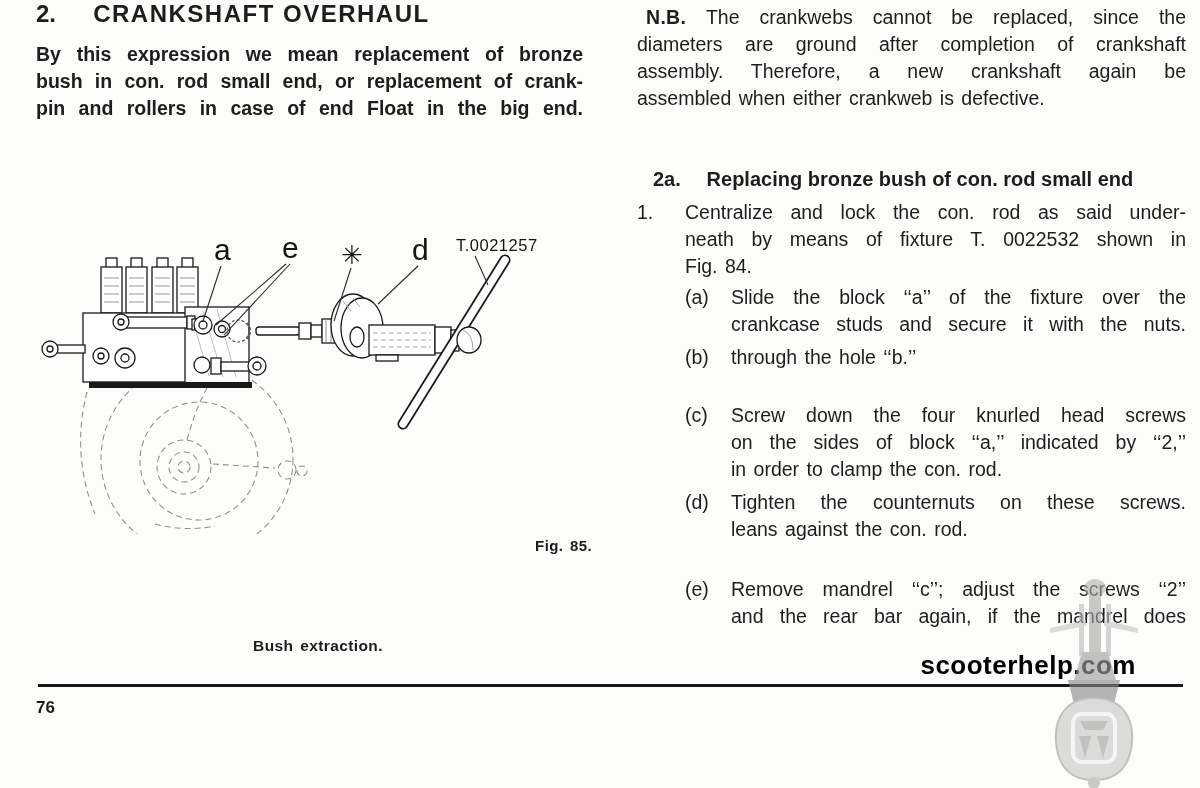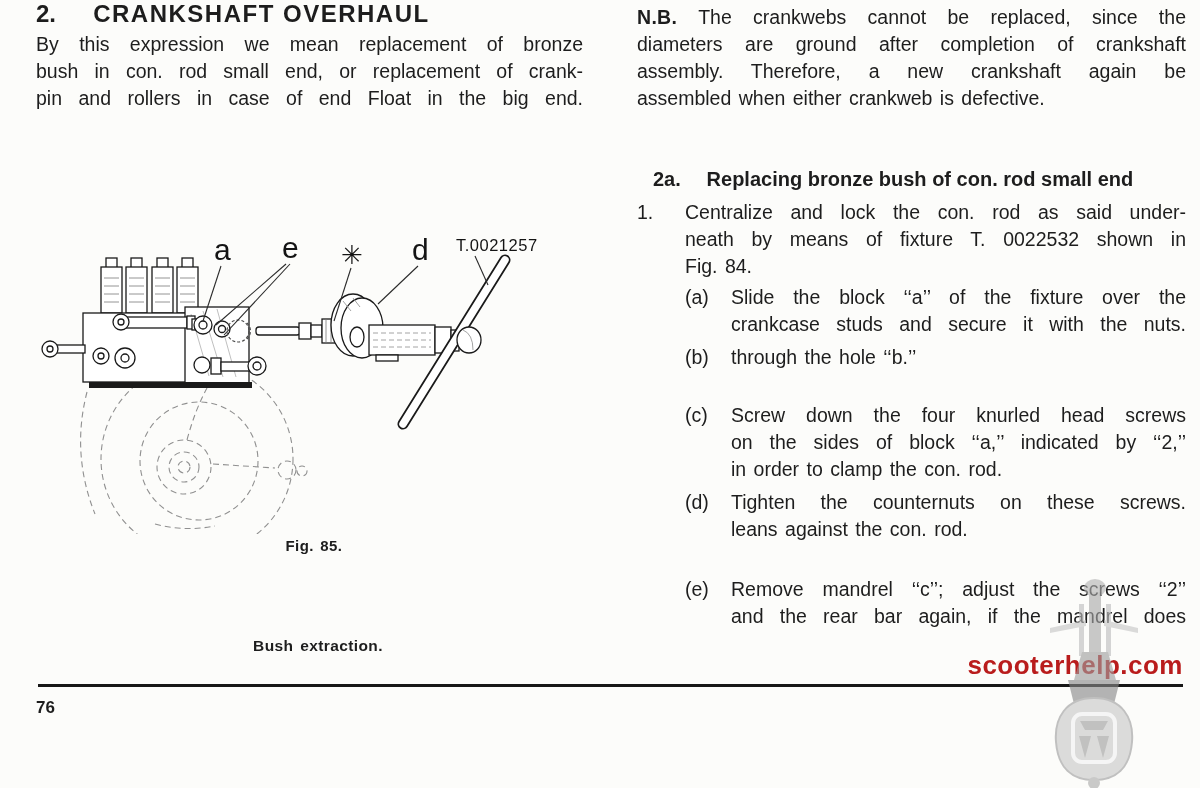--- a/index.html
+++ b/index.html
@@ -9,46 +9,46 @@
   .col-left{position:absolute;left:36px;top:0;width:547px;height:788px;}
   .col-right{position:absolute;left:637px;top:0;width:549px;height:788px;}
 
   .line{line-height:27px;font-size:19.5px;word-spacing:2px;white-space:nowrap;}
   .para .line{white-space:normal;}
   .j{text-align:justify;text-align-last:justify;}
 
   h1{position:absolute;left:0;top:0;margin:0;font-size:24px;font-weight:bold;
      letter-spacing:1.5px;white-space:nowrap;}
   h1 .h-num{display:inline-block;width:49px;letter-spacing:0;}
-  .intro{position:absolute;left:0;top:31px;width:547px;}
+  .intro{position:absolute;left:0;top:41px;width:547px;font-weight:bold;}
 
   .fig{position:absolute;left:-1px;top:224px;}
-  .fig-caption{position:absolute;left:0;top:537px;width:556px;text-align:center;
+  .fig-caption{position:absolute;left:0;top:537px;width:556px;text-align:right;
                font-size:15px;font-weight:bold;letter-spacing:.4px;word-spacing:2px;}
   .fig-subcaption{position:absolute;left:4px;top:637px;width:556px;text-align:center;
                font-size:15.5px;font-weight:bold;letter-spacing:.4px;word-spacing:2px;}
 
   .nb{position:absolute;left:0;top:4px;width:549px;}
-  .nb b{letter-spacing:.3px;}
+  .nb b{letter-spacing:.3px;margin-left:9px;}
   h2{position:absolute;left:0;top:152px;margin:16px;font-size:20px;font-weight:bold;white-space:nowrap;}
   h2 .h2-num{display:inline-block;width:48px;}
 
   .hang{position:absolute;left:0;width:549px;display:flex;}
   .hang .marker{flex:0 0 48px;line-height:27px;font-size:19.5px;}
   .hang .body{flex:1;min-width:0;}
   .sub{padding-left:48px;width:501px;}
   .sub .marker{flex:0 0 46px;}
   .step{top:199px;}
   .sub-a{top:284px;} .sub-b{top:344px;} .sub-c{top:402px;} .sub-d{top:489px;} .sub-e{top:576px;}
 
   .rule{position:absolute;left:38px;top:684px;width:1145px;height:3px;background:#171717;}
   .page-number{position:absolute;left:36px;top:698px;font-size:17px;font-weight:bold;}
 
-  .wm-text{position:absolute;left:887px;top:650px;width:296px;text-align:right;
-           font-size:26px;font-weight:bold;color:#b91c1c;letter-spacing:.5px;z-index:3;}
+  .wm-text{position:absolute;left:840px;top:650px;width:296px;text-align:right;
+           font-size:26px;font-weight:bold;color:#000000;letter-spacing:.5px;z-index:3;}
   .wm-logo{position:absolute;left:1046px;top:576px;z-index:4;opacity:.62;}
 </style>
 </head>
 <body>
 
 <div class="page">
 
   <section class="col-left">
     <h1>
       <span class="h-num">2.</span>

